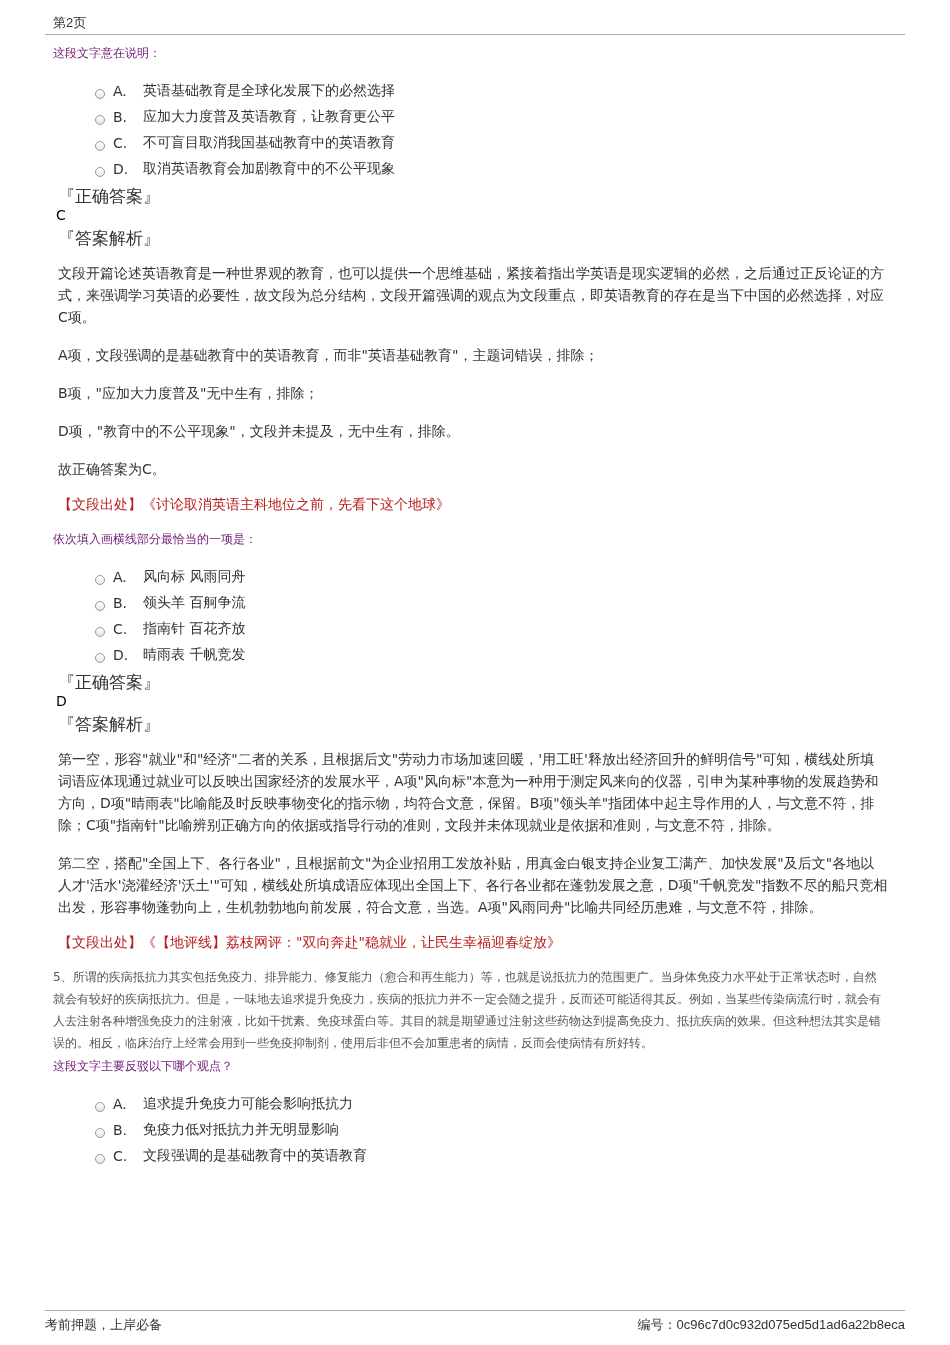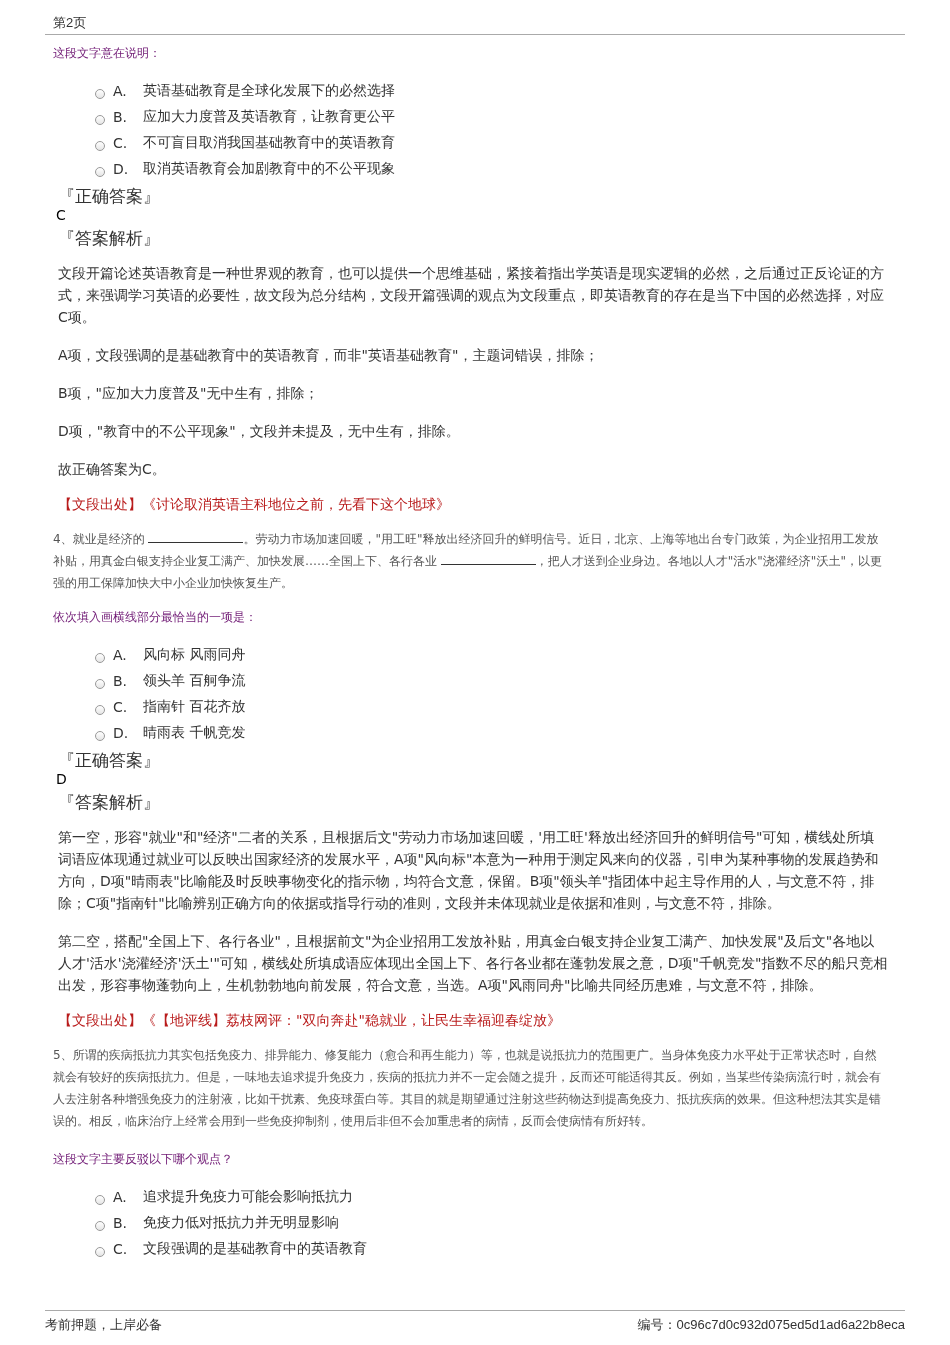--- a/index.html
+++ b/index.html
@@ -81,21 +81,20 @@
     <p class="label-bracket" style="margin-top:4px">『答案解析』</p>
     <p class="analysis-para" style="margin-top:14px">文段开篇论述英语教育是一种世界观的教育，也可以提供一个思维基础，紧接着指出学英语是现实逻辑的必然，之后通过正反论证的方式，来强调学习英语的必要性，故文段为总分结构，文段开篇强调的观点为文段重点，即英语教育的存在是当下中国的必然选择，对应C项。</p>
     <p class="analysis-para tight">A项，文段强调的是基础教育中的英语教育，而非"英语基础教育"，主题词错误，排除；</p>
     <p class="analysis-para tight">B项，"应加大力度普及"无中生有，排除；</p>
     <p class="analysis-para tight">D项，"教育中的不公平现象"，文段并未提及，无中生有，排除。</p>
     <p class="analysis-para tight">故正确答案为C。</p>
     <p class="source">【文段出处】《讨论取消英语主科地位之前，先看下这个地球》</p>
   </section>
 
   <section style="margin-top:14px">
-    <p class="q-stem"><span>4、就业是经济的</span> <span class="blank" style="width:95px"></span><span>。劳动力市场加速回暖，"用工旺"释放出经济回升的鲜明信号。近日，北京、上海等地出台专门政策，为企业招用工发放补贴，用真金白银支持企业复工满产、加快发展……全国上下、各行各业</span> <span class="blank" style="width:95px"></span><span>，把人才送到企业身边。各地以人才"活水"浇灌经济"沃土"，以更强的用工保障加快大中小企业加快恢复生产。</span></p>
     <p class="stem" style="margin-top:12px">依次填入画横线部分最恰当的一项是：</p>
     <ul class="options">
       <li class="option">
           <span class="radio"></span>
           <span class="opt-letter">A.</span>
           <span class="opt-text">风向标 风雨同舟</span>
         </li>
       <li class="option">
           <span class="radio"></span>
           <span class="opt-letter">B.</span>
@@ -115,21 +114,21 @@
     <p class="label-bracket">『正确答案』</p>
     <p class="answer-letter">D</p>
     <p class="label-bracket" style="margin-top:4px">『答案解析』</p>
     <p class="analysis-para" style="margin-top:14px">第一空，形容"就业"和"经济"二者的关系，且根据后文"劳动力市场加速回暖，'用工旺'释放出经济回升的鲜明信号"可知，横线处所填词语应体现通过就业可以反映出国家经济的发展水平，A项"风向标"本意为一种用于测定风来向的仪器，引申为某种事物的发展趋势和方向，D项"晴雨表"比喻能及时反映事物变化的指示物，均符合文意，保留。B项"领头羊"指团体中起主导作用的人，与文意不符，排除；C项"指南针"比喻辨别正确方向的依据或指导行动的准则，文段并未体现就业是依据和准则，与文意不符，排除。</p>
     <p class="analysis-para tight">第二空，搭配"全国上下、各行各业"，且根据前文"为企业招用工发放补贴，用真金白银支持企业复工满产、加快发展"及后文"各地以人才'活水'浇灌经济'沃土'"可知，横线处所填成语应体现出全国上下、各行各业都在蓬勃发展之意，D项"千帆竞发"指数不尽的船只竞相出发，形容事物蓬勃向上，生机勃勃地向前发展，符合文意，当选。A项"风雨同舟"比喻共同经历患难，与文意不符，排除。</p>
     <p class="source">【文段出处】《【地评线】荔枝网评："双向奔赴"稳就业，让民生幸福迎春绽放》</p>
   </section>
 
   <section style="margin-top:14px">
     <p class="q-stem">5、所谓的疾病抵抗力其实包括免疫力、排异能力、修复能力（愈合和再生能力）等，也就是说抵抗力的范围更广。当身体免疫力水平处于正常状态时，自然就会有较好的疾病抵抗力。但是，一味地去追求提升免疫力，疾病的抵抗力并不一定会随之提升，反而还可能适得其反。例如，当某些传染病流行时，就会有人去注射各种增强免疫力的注射液，比如干扰素、免疫球蛋白等。其目的就是期望通过注射这些药物达到提高免疫力、抵抗疾病的效果。但这种想法其实是错误的。相反，临床治疗上经常会用到一些免疫抑制剂，使用后非但不会加重患者的病情，反而会使病情有所好转。</p>
-    <p class="stem" style="margin-top:16px">这段文字主要反驳以下哪个观点？</p>
+    <p class="stem" style="margin-top:1px">这段文字主要反驳以下哪个观点？</p>
     <ul class="options">
       <li class="option">
           <span class="radio"></span>
           <span class="opt-letter">A.</span>
           <span class="opt-text">追求提升免疫力可能会影响抵抗力</span>
         </li>
       <li class="option">
           <span class="radio"></span>
           <span class="opt-letter">B.</span>
           <span class="opt-text">免疫力低对抵抗力并无明显影响</span>

